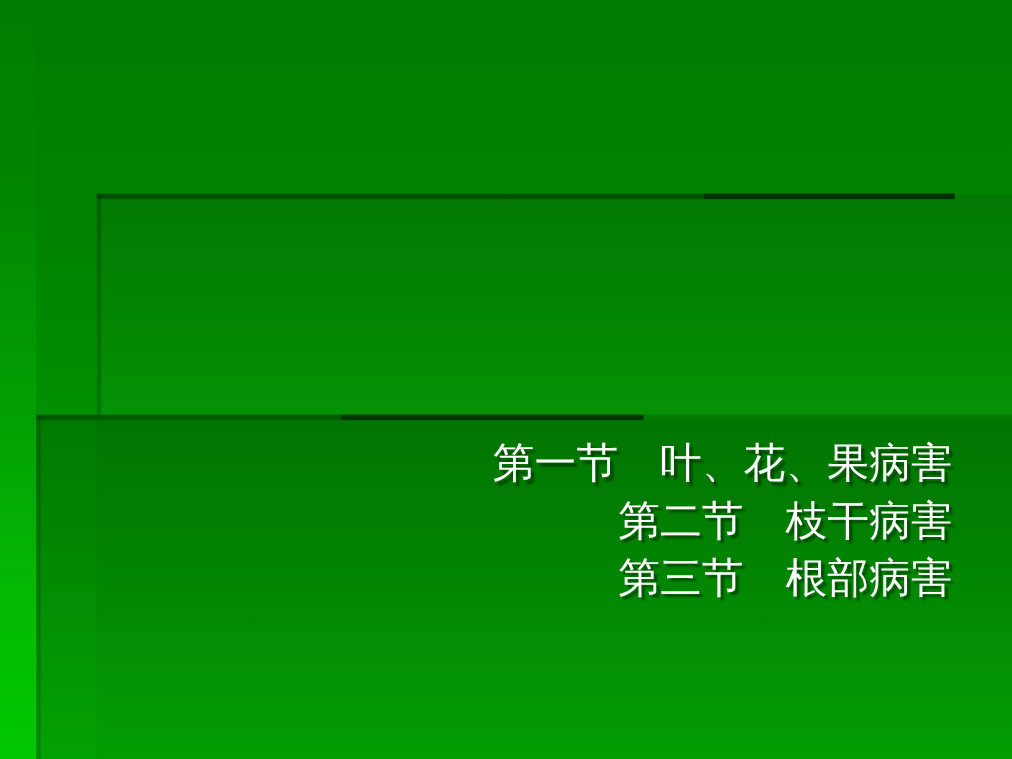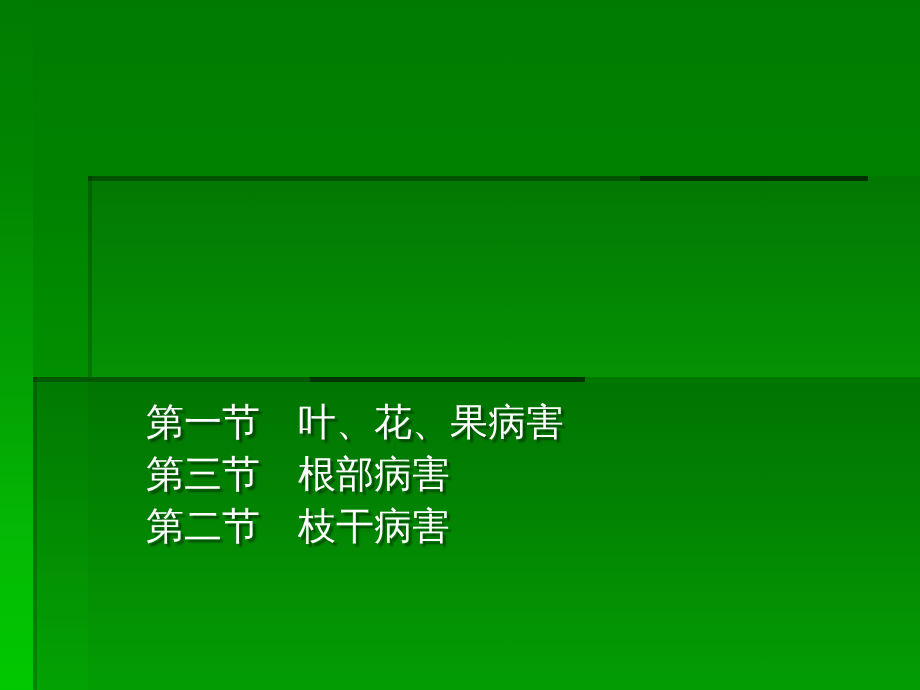--- a/index.html
+++ b/index.html
@@ -125,20 +125,21 @@
     left: 146px;
     top: 396px;
     width: 720px;
   }
   .body-line {
     color: #ffffff;
     font-size: 38px;
     line-height: 52px;
     text-shadow: 3px 3px 2px rgba(0,0,0,0.45);
     white-space: pre;
+    text-align: right;
   }
 </style>
 </head>
 <body>
 
 <div id="slide">
 
   <div class="panel-mid"></div>
 
   <div class="panel-title"></div>
@@ -148,17 +149,17 @@
 
   <div class="panel-body"></div>
   <div class="panel-body-inner"></div>
   <div class="panel-body-edge"></div>
   <div class="rule-mid"></div>
   <div class="rule-mid-dark"></div>
 
 
   <div class="body-list">
     <div class="body-line">第一节　叶、花、果病害</div>
+    <div class="body-line">第二节　枝干病害</div>
     <div class="body-line">第三节　根部病害</div>
-    <div class="body-line">第二节　枝干病害</div>
   </div>
 
 </div>
 
 </body></html>

